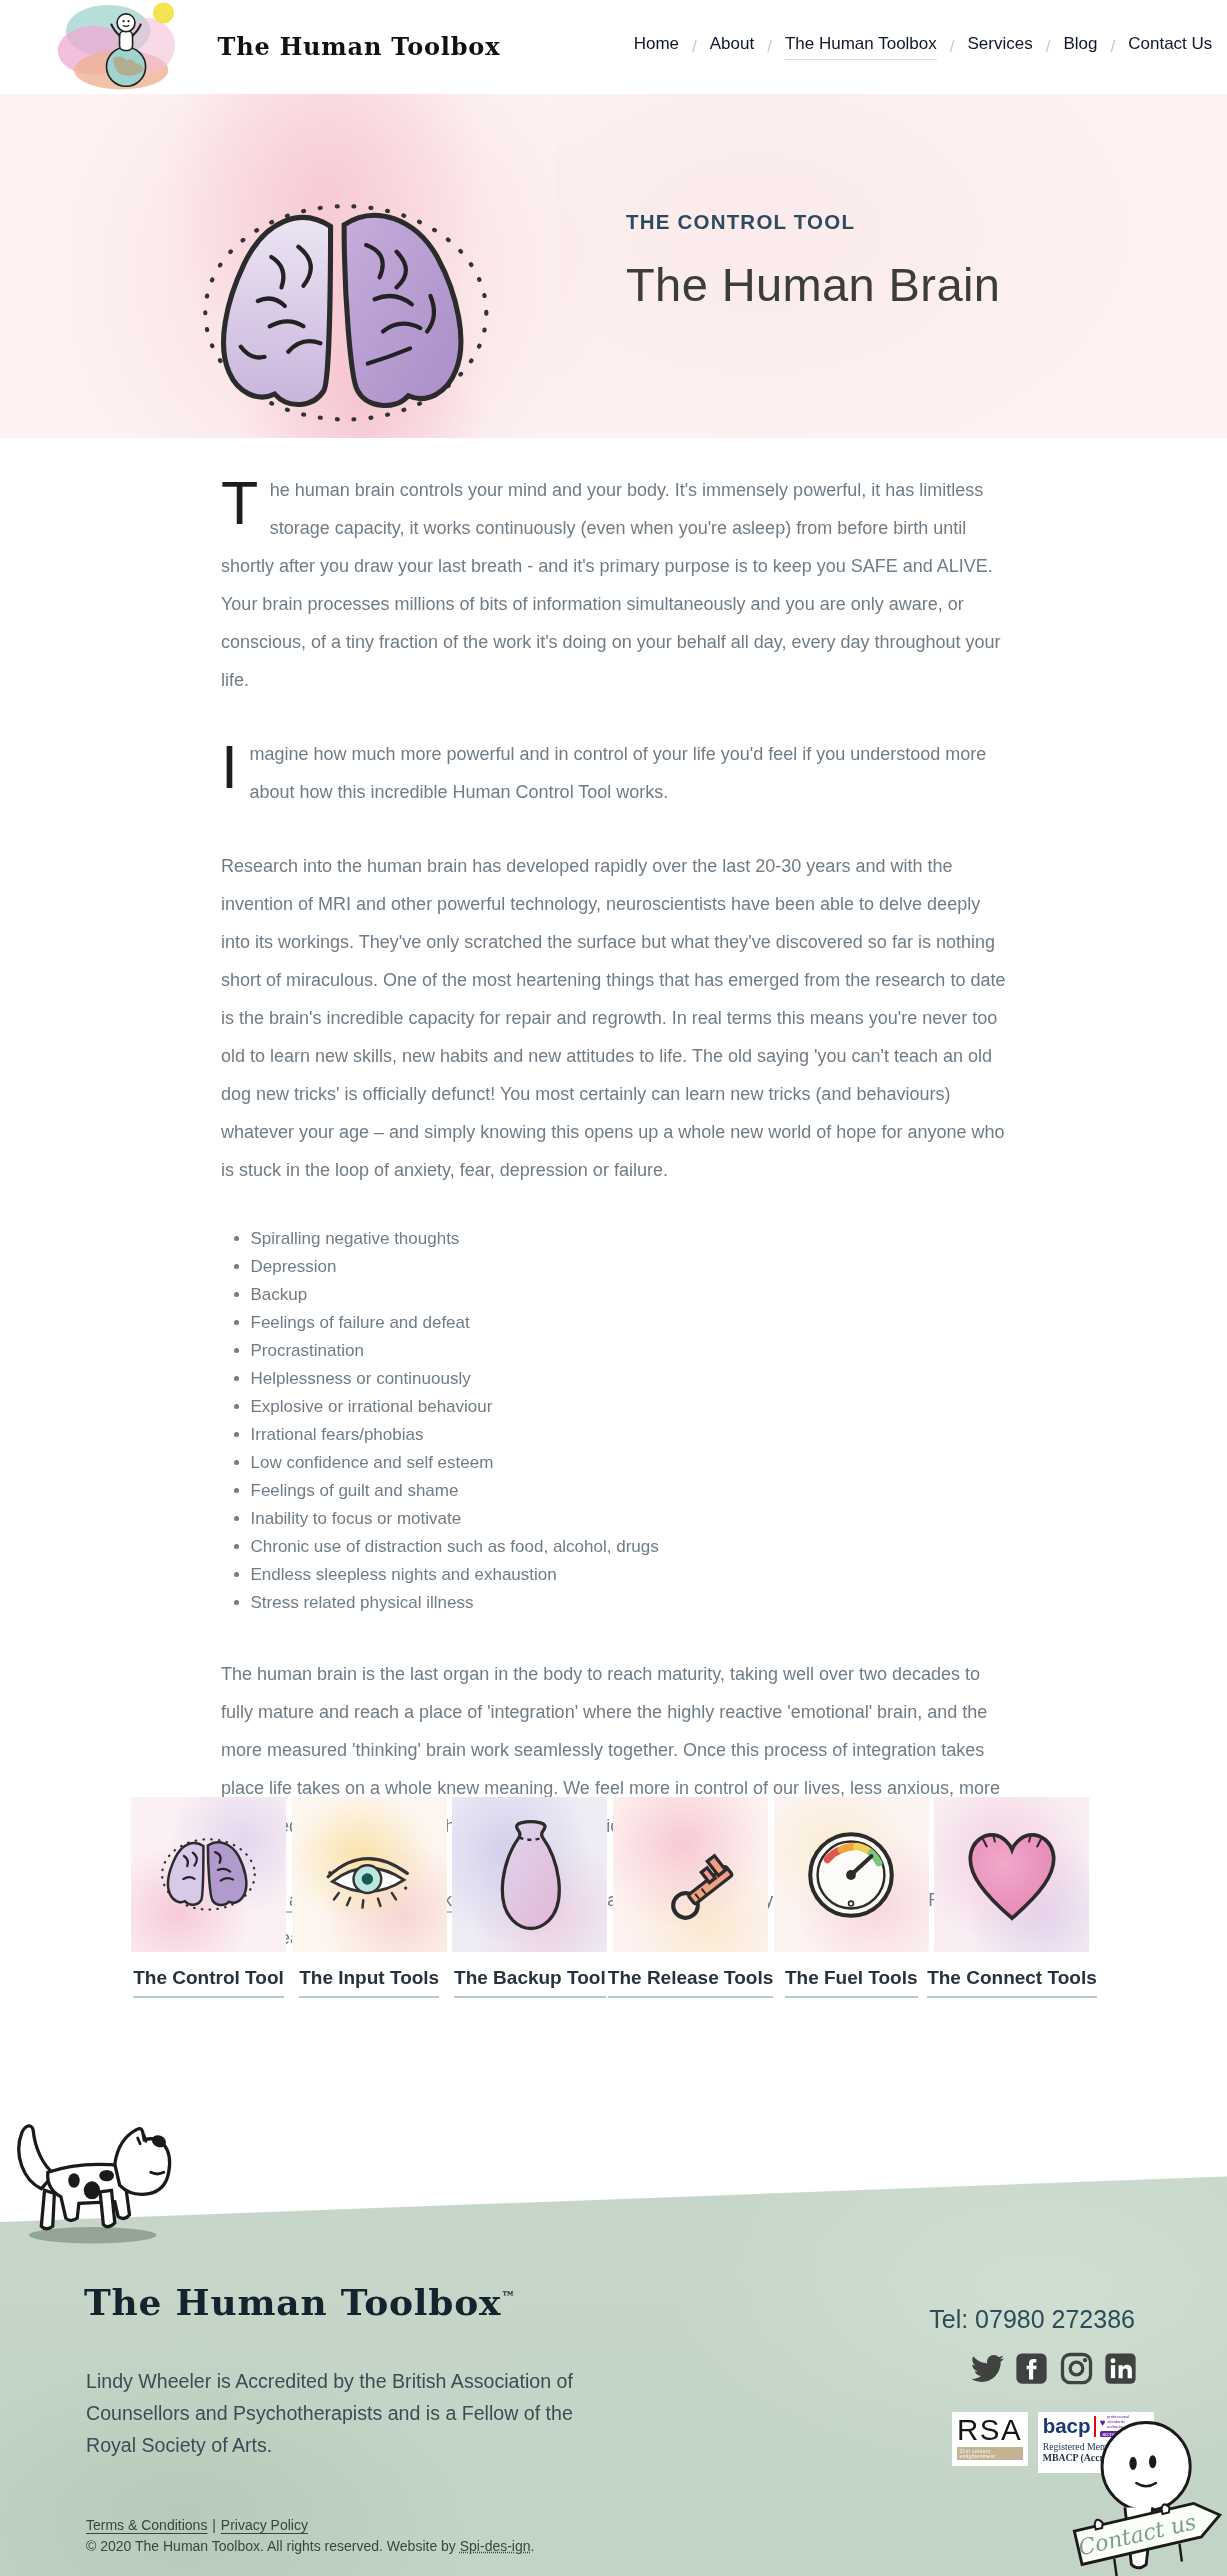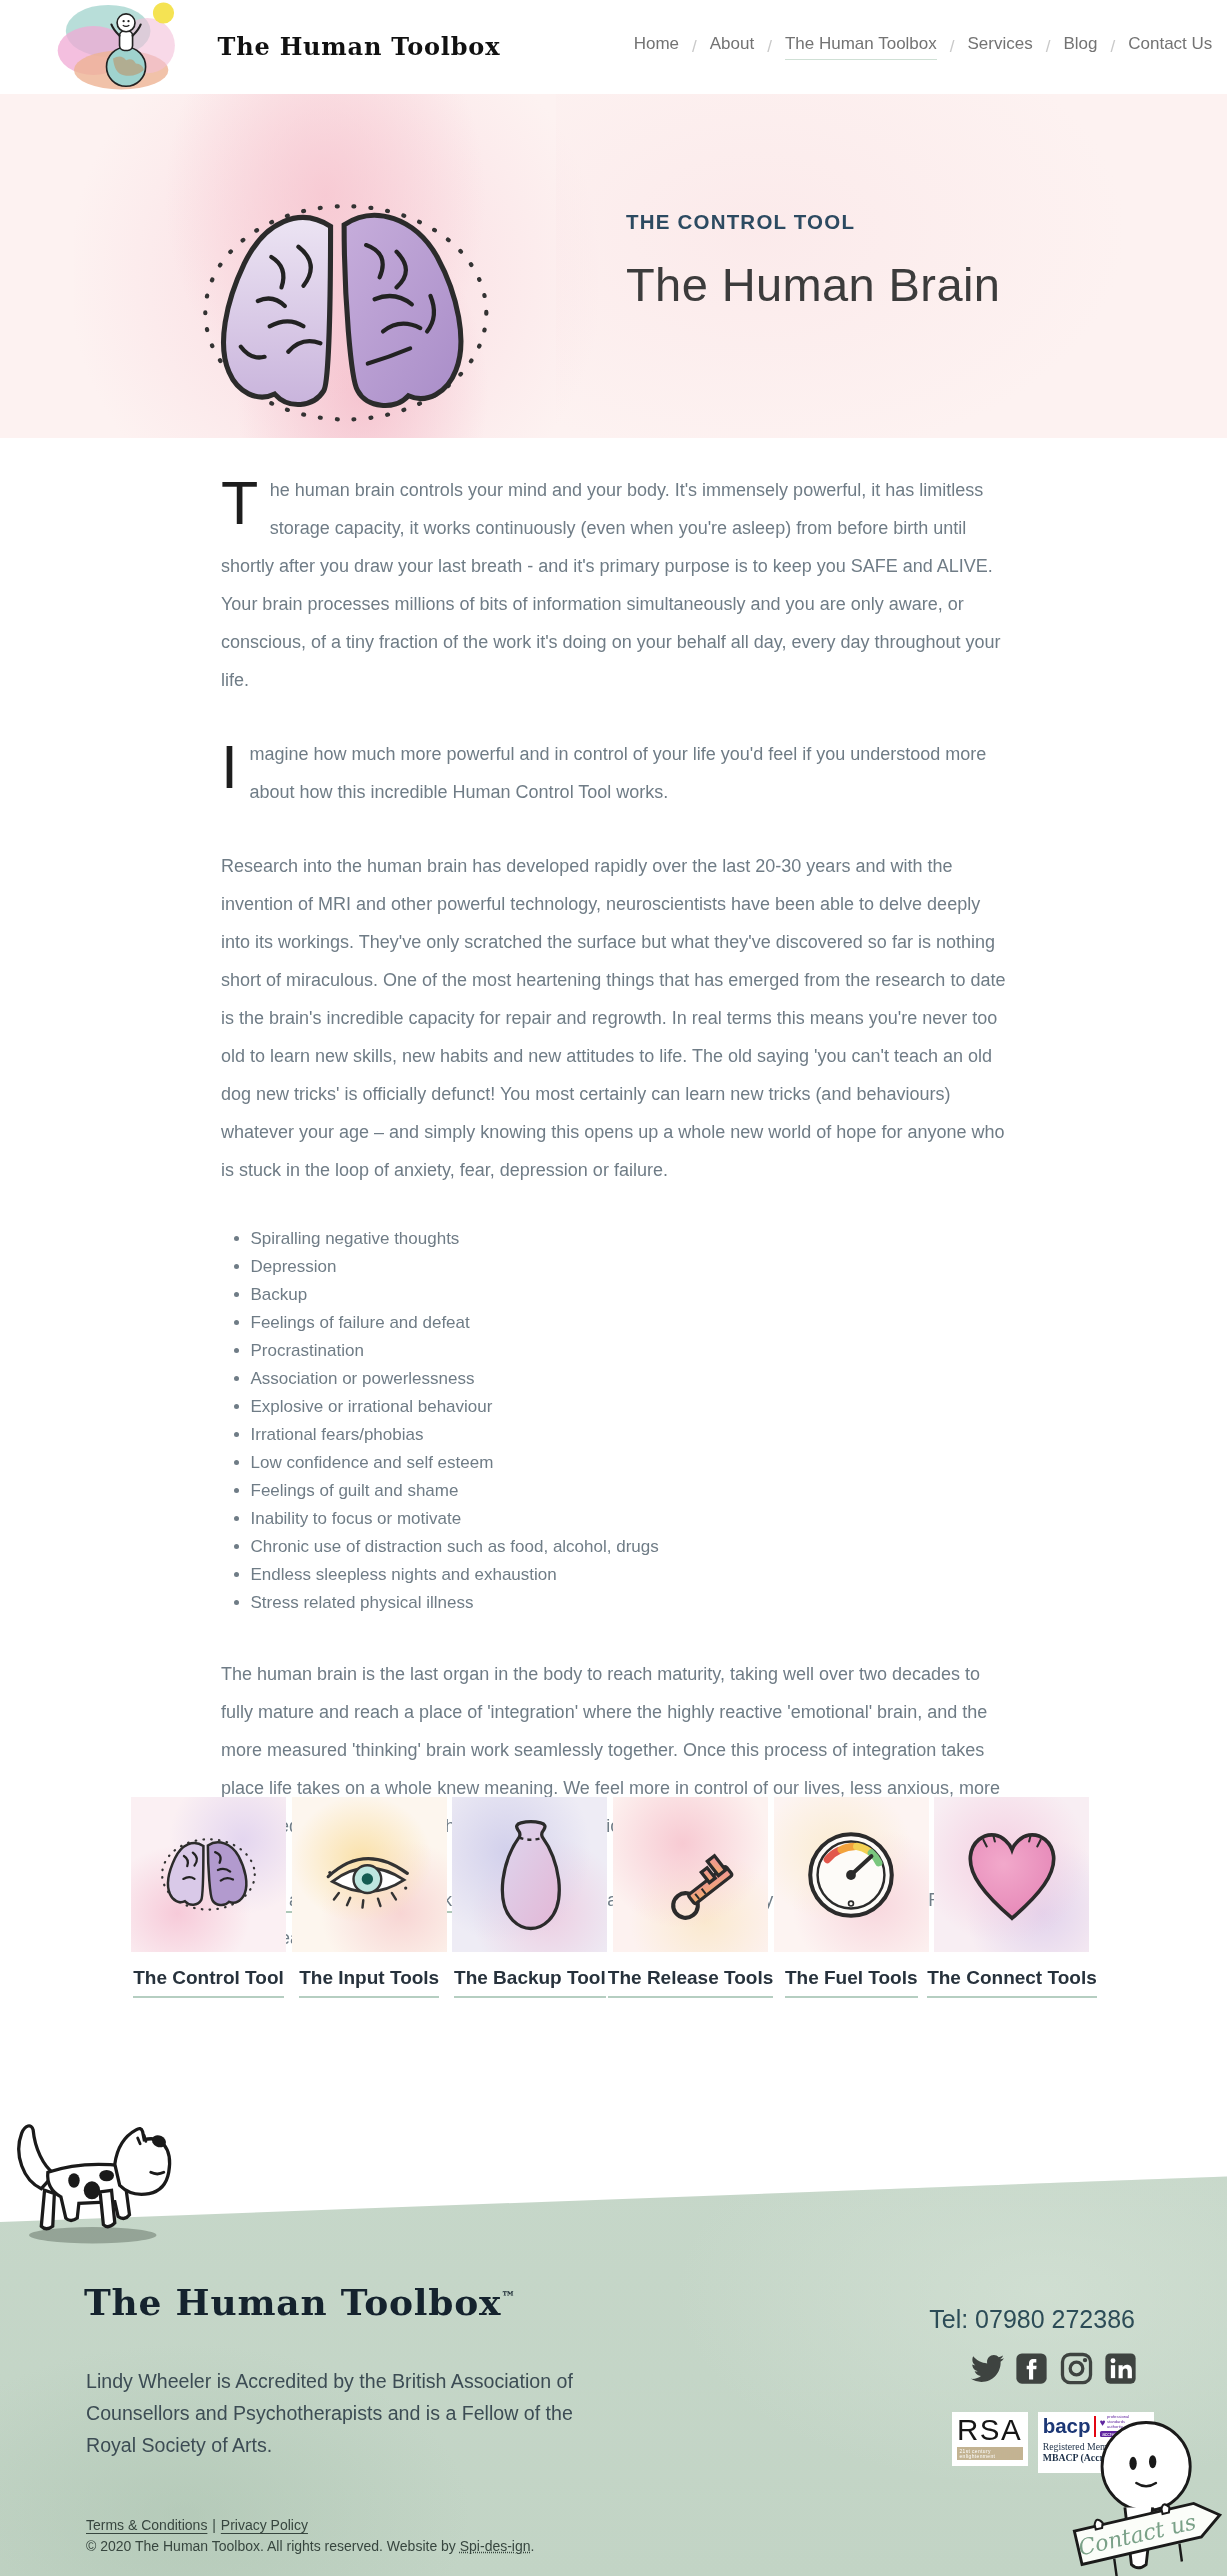--- a/index.html
+++ b/index.html
@@ -7,21 +7,21 @@
         font-family:"Liberation Sans", sans-serif;}
 
   
   .site-header{position:absolute;top:0;left:0;width:1227px;height:94px;background:#ffffff;z-index:5;}
   .logo{position:absolute;left:51px;top:0;display:flex;align-items:center;cursor:pointer;}
   .logo-splash{width:155px;height:92px;}
   .logo-text{margin-left:11.5px;font-family:"DejaVu Serif",serif;font-weight:700;
              font-size:24px;letter-spacing:0.8px;color:#111;}
   .main-nav{position:absolute;right:14.7px;top:0;height:94px;display:flex;align-items:center;}
   .main-nav .nav-item{display:flex;align-items:center;font-size:17px;color:#2f2f2f;}
-  .main-nav .nav-link{text-decoration:none;color:#737373;padding-bottom:5.7px;border-bottom:1.6px solid transparent;cursor:pointer;}
+  .main-nav .nav-link{text-decoration:none;color:#0f172a;padding-bottom:5.7px;border-bottom:1.6px solid transparent;cursor:pointer;}
   .main-nav .nav-link.active{border-bottom-color:#cfe0d5;}
   .main-nav .nav-sep{color:#c9c9c9;margin:0 13px;font-weight:300;}
 
   
   .hero{position:absolute;top:94px;left:0;width:1227px;height:344px;background:#fdf2f1;overflow:hidden;}
   .hero-wash{position:absolute;left:74px;top:-16.4px;width:524px;height:393px;
      background:
        radial-gradient(229px 295px at 48% 30%, rgba(246,195,206,.75) 0%, rgba(246,195,206,0) 70%),
        radial-gradient(180px 245px at 55% 80%, rgba(243,183,198,.7) 0%, rgba(243,183,198,0) 70%),
        radial-gradient(344px 344px at 50% 50%, rgba(249,216,223,.9) 0%, rgba(249,216,223,0) 78%);}
@@ -201,21 +201,21 @@
   <article class="article">
     <p><span class="dropcap">T</span><span>he human brain controls your mind and your body. It's immensely powerful, it has limitless storage capacity, it works continuously (even when you're asleep) from before birth until shortly after you draw your last breath - and it's primary purpose is to keep you SAFE and ALIVE. Your brain processes millions of bits of information simultaneously and you are only aware, or conscious, of a tiny fraction of the work it's doing on your behalf all day, every day throughout your life.</span></p>
     <p><span class="dropcap">I</span><span>magine how much more powerful and in control of your life you'd feel if you understood more about how this incredible Human Control Tool works.</span></p>
     <p>Research into the human brain has developed rapidly over the last 20-30 years and with the invention of MRI and other powerful technology, neuroscientists have been able to delve deeply into its workings. They've only scratched the surface but what they've discovered so far is nothing short of miraculous.  One of the most heartening things that has emerged from the research to date is the brain's incredible capacity for repair and regrowth. In real terms this means you're never too old to learn new skills, new habits and new attitudes to life. The old saying 'you can't teach an old dog new tricks' is officially defunct!  You most certainly can learn new tricks (and behaviours) whatever your age – and simply knowing this opens up a whole new world of hope for anyone who is stuck in the loop of anxiety, fear, depression or failure.</p>
     <ul>
       <li>Spiralling negative thoughts</li>
       <li>Depression</li>
       <li>Backup</li>
       <li>Feelings of failure and defeat</li>
       <li>Procrastination</li>
-      <li>Association or powerlessness</li>
+      <li>Helplessness or continuously</li>
       <li>Explosive or irrational behaviour</li>
       <li>Irrational fears/phobias</li>
       <li>Low confidence and self esteem</li>
       <li>Feelings of guilt and shame</li>
       <li>Inability to focus or motivate</li>
       <li>Chronic use of distraction such as food, alcohol, drugs</li>
       <li>Endless sleepless nights and exhaustion</li>
       <li>Stress related physical illness</li>
     </ul>
     <p>The human brain is the last organ in the body to reach maturity, taking well over two decades to fully mature and reach a place of 'integration' where the highly reactive 'emotional' brain, and the more measured 'thinking' brain work seamlessly together. Once this process of integration takes place life takes on a whole knew meaning. We feel more in control of our lives, less anxious, more motivated - and much more hopeful and optimistic.</p>

